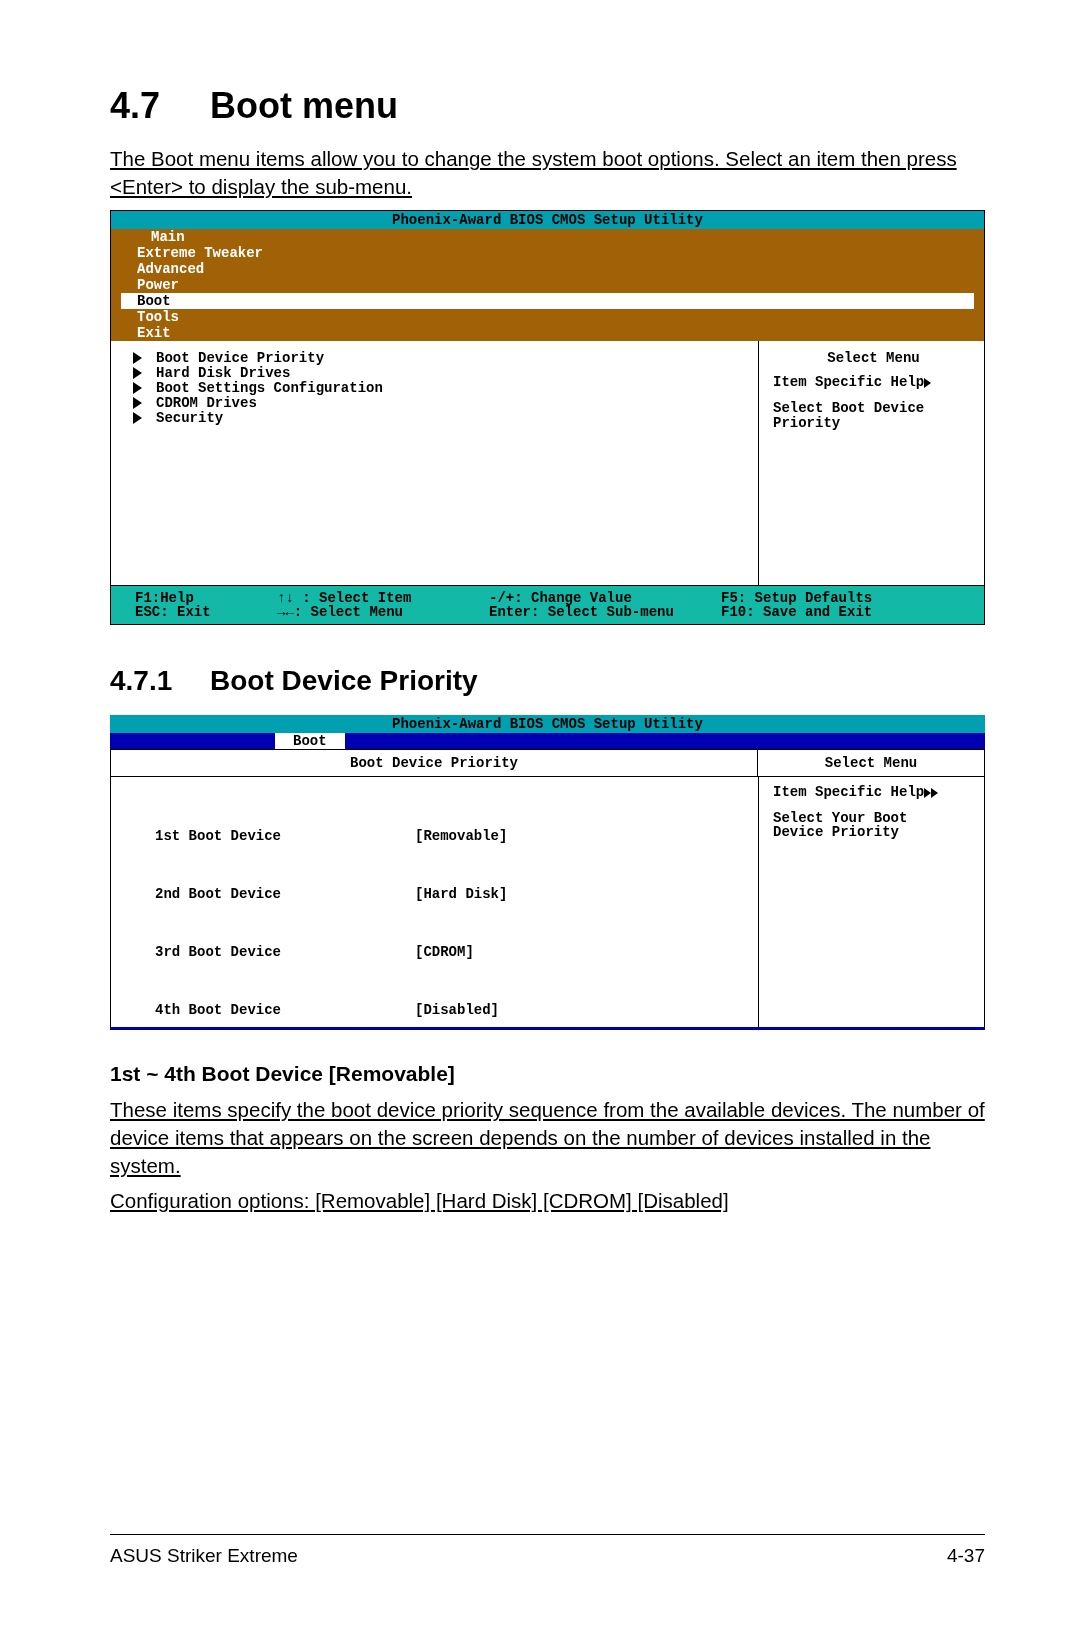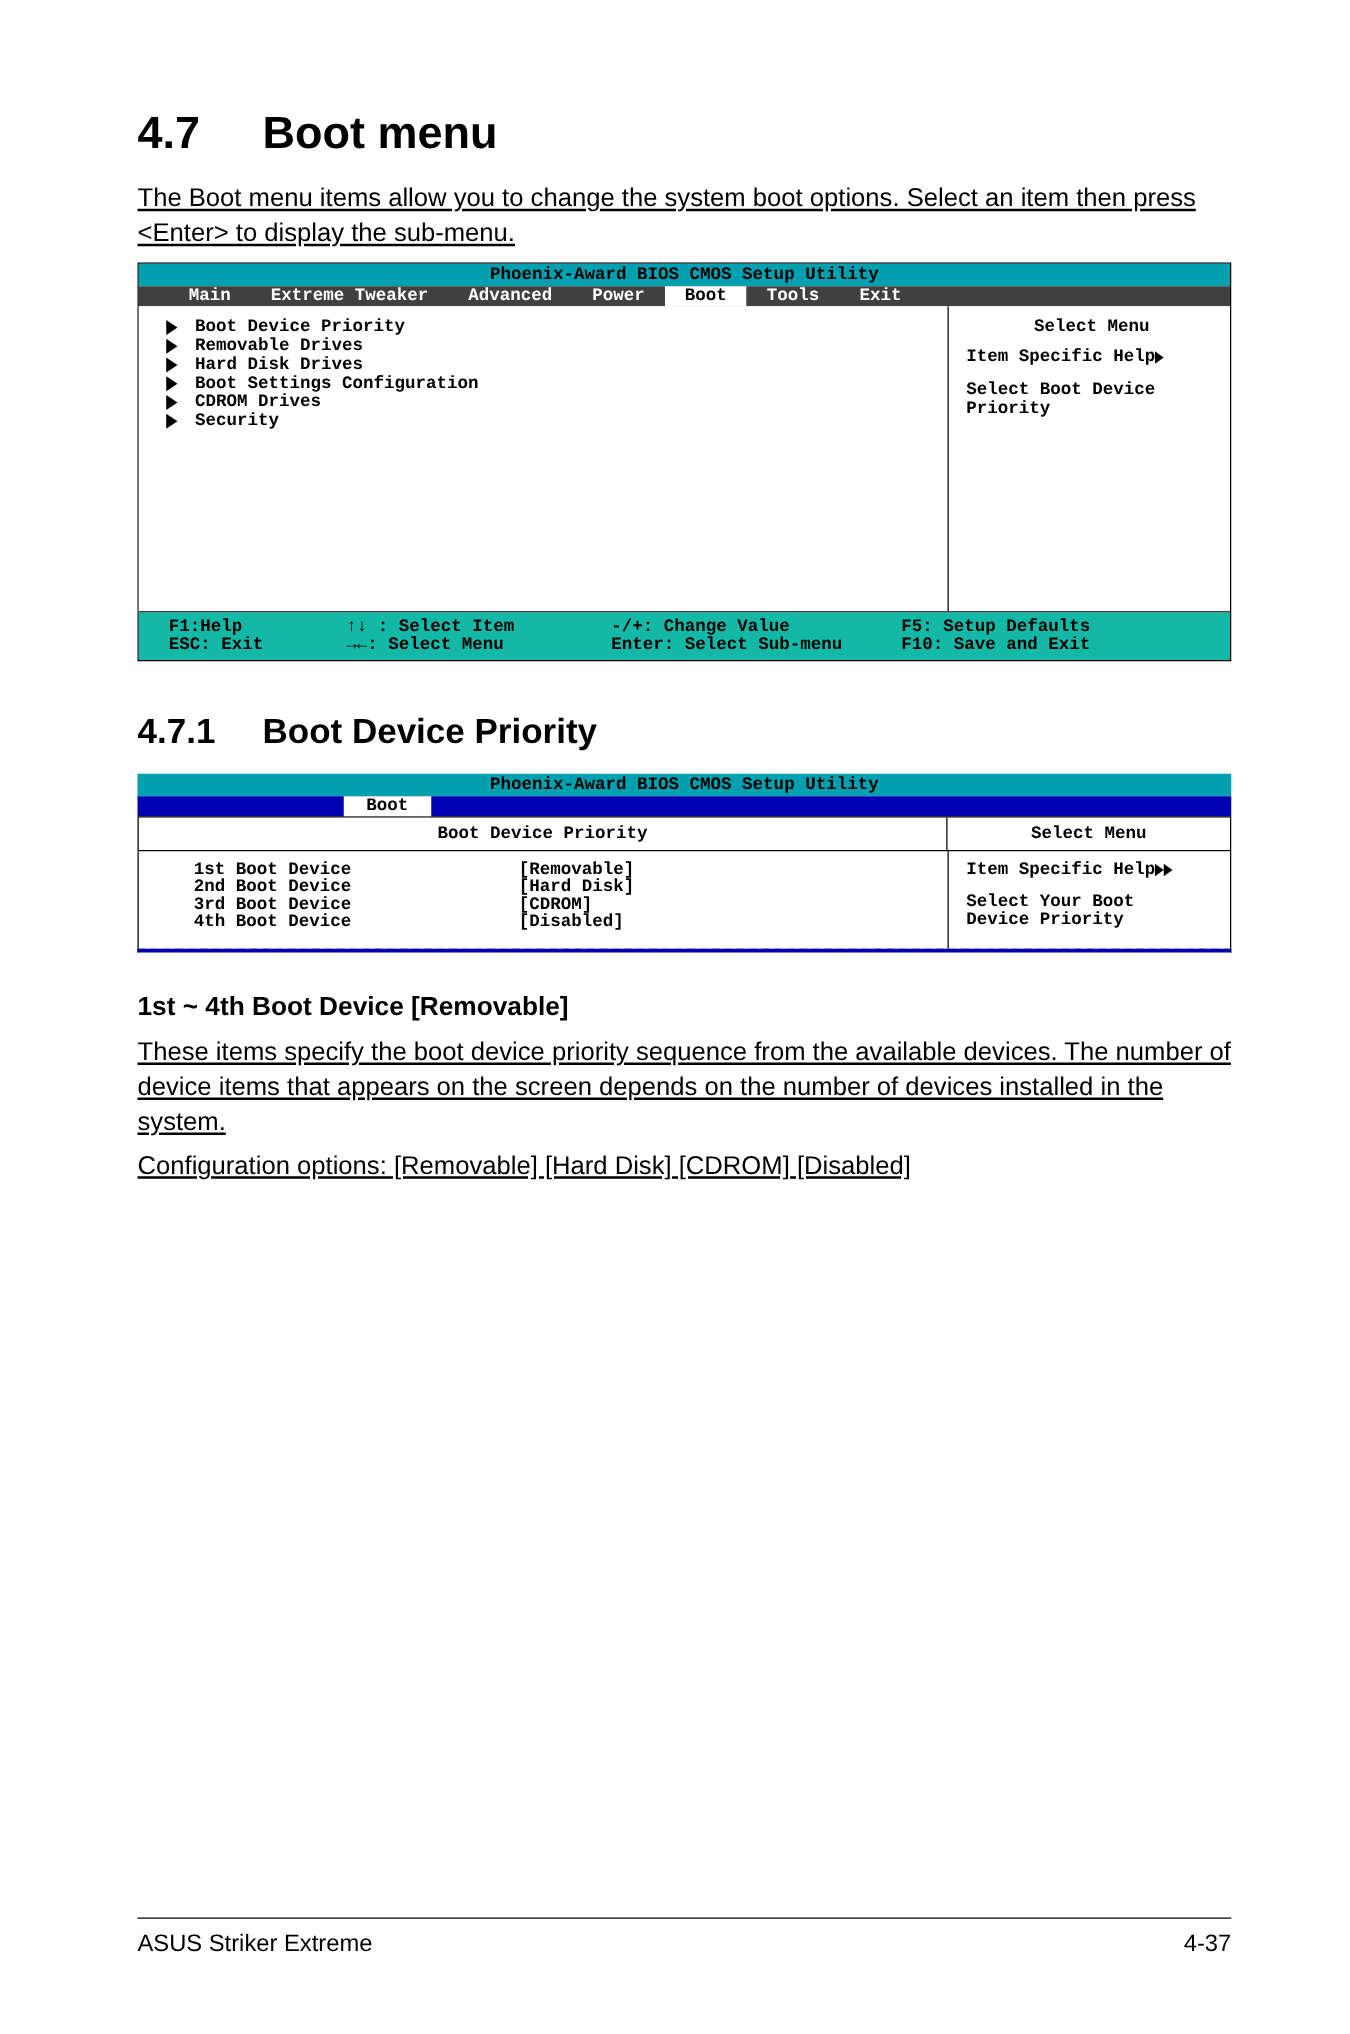--- a/index.html
+++ b/index.html
@@ -49,24 +49,25 @@
     border: 1px solid #000;
     margin-top: 10px;
   }
   .bios .titlebar {
     background: #00a0b0; 
     color: #000;
     text-align: center;
     padding: 2px 0;
   }
   .bios .menubar {
-    background: #404040;
+    background: #a16207;
     color: #fff;
     display: flex;
     padding: 0 10px;
+    flex-direction: column;
   }
   .bios .menubar .m { padding: 1px 16px 1px 16px; }
   .bios .menubar .m.active { background:#fff; color:#000; }
   .bios .menubar .m:first-child { padding-left: 30px; }
   .bios .content {
     display:flex;
     background:#fff;
     min-height: 245px;
     border-bottom: 1px solid #000;
   }
@@ -115,21 +116,21 @@
   .bios2 .subhead {
     display:flex; border-left:1px solid #000; border-right:1px solid #000; border-top:1px solid #000; border-bottom:1px solid #000;
   }
   .bios2 .subhead .l { flex:1; text-align:center; padding:6px 0; border-right:1px solid #000;}
   .bios2 .subhead .r { width:226px; text-align:center; padding:6px 0;}
   .bios2 .content2 {
     display:flex; border-left:1px solid #000; border-right:1px solid #000; min-height: 78px;
   }
   .bios2 .content2 .lp { flex:1; padding: 8px 8px 10px 44px; }
   .bios2 .content2 .rp { width:226px; border-left:1px solid #000; padding: 8px 10px 10px 14px;}
-  .bios2 .content2 .kv { display:flex; }
+  .bios2 .content2 .kv { display:flex;margin-top:44px; }
   .bios2 .content2 .kv .k { width: 260px; }
   .bios2 .dashes {
     border-left:1px solid #000; border-right:1px solid #000;
     border-top: 2px dashed #0000b3;
     height: 3px;
     background:#0000b3;
   }
   .tri-sm {
     display:inline-block; width:0; height:0;
     border-left:7px solid #000; border-top:5px solid transparent; border-bottom:5px solid transparent;
@@ -167,24 +168,20 @@
       <span class="m">Exit</span>
     </div>
     <div class="content">
       <div class="leftpane">
         <div class="item">
             <span class="tri"></span>
             <span>Boot Device Priority</span>
           </div>
         <div class="item">
             <span class="tri"></span>
-            <span>Removable Drives</span>
-          </div>
-        <div class="item">
-            <span class="tri"></span>
             <span>Hard Disk Drives</span>
           </div>
         <div class="item">
             <span class="tri"></span>
             <span>Boot Settings Configuration</span>
           </div>
         <div class="item">
             <span class="tri"></span>
             <span>CDROM Drives</span>
           </div>

